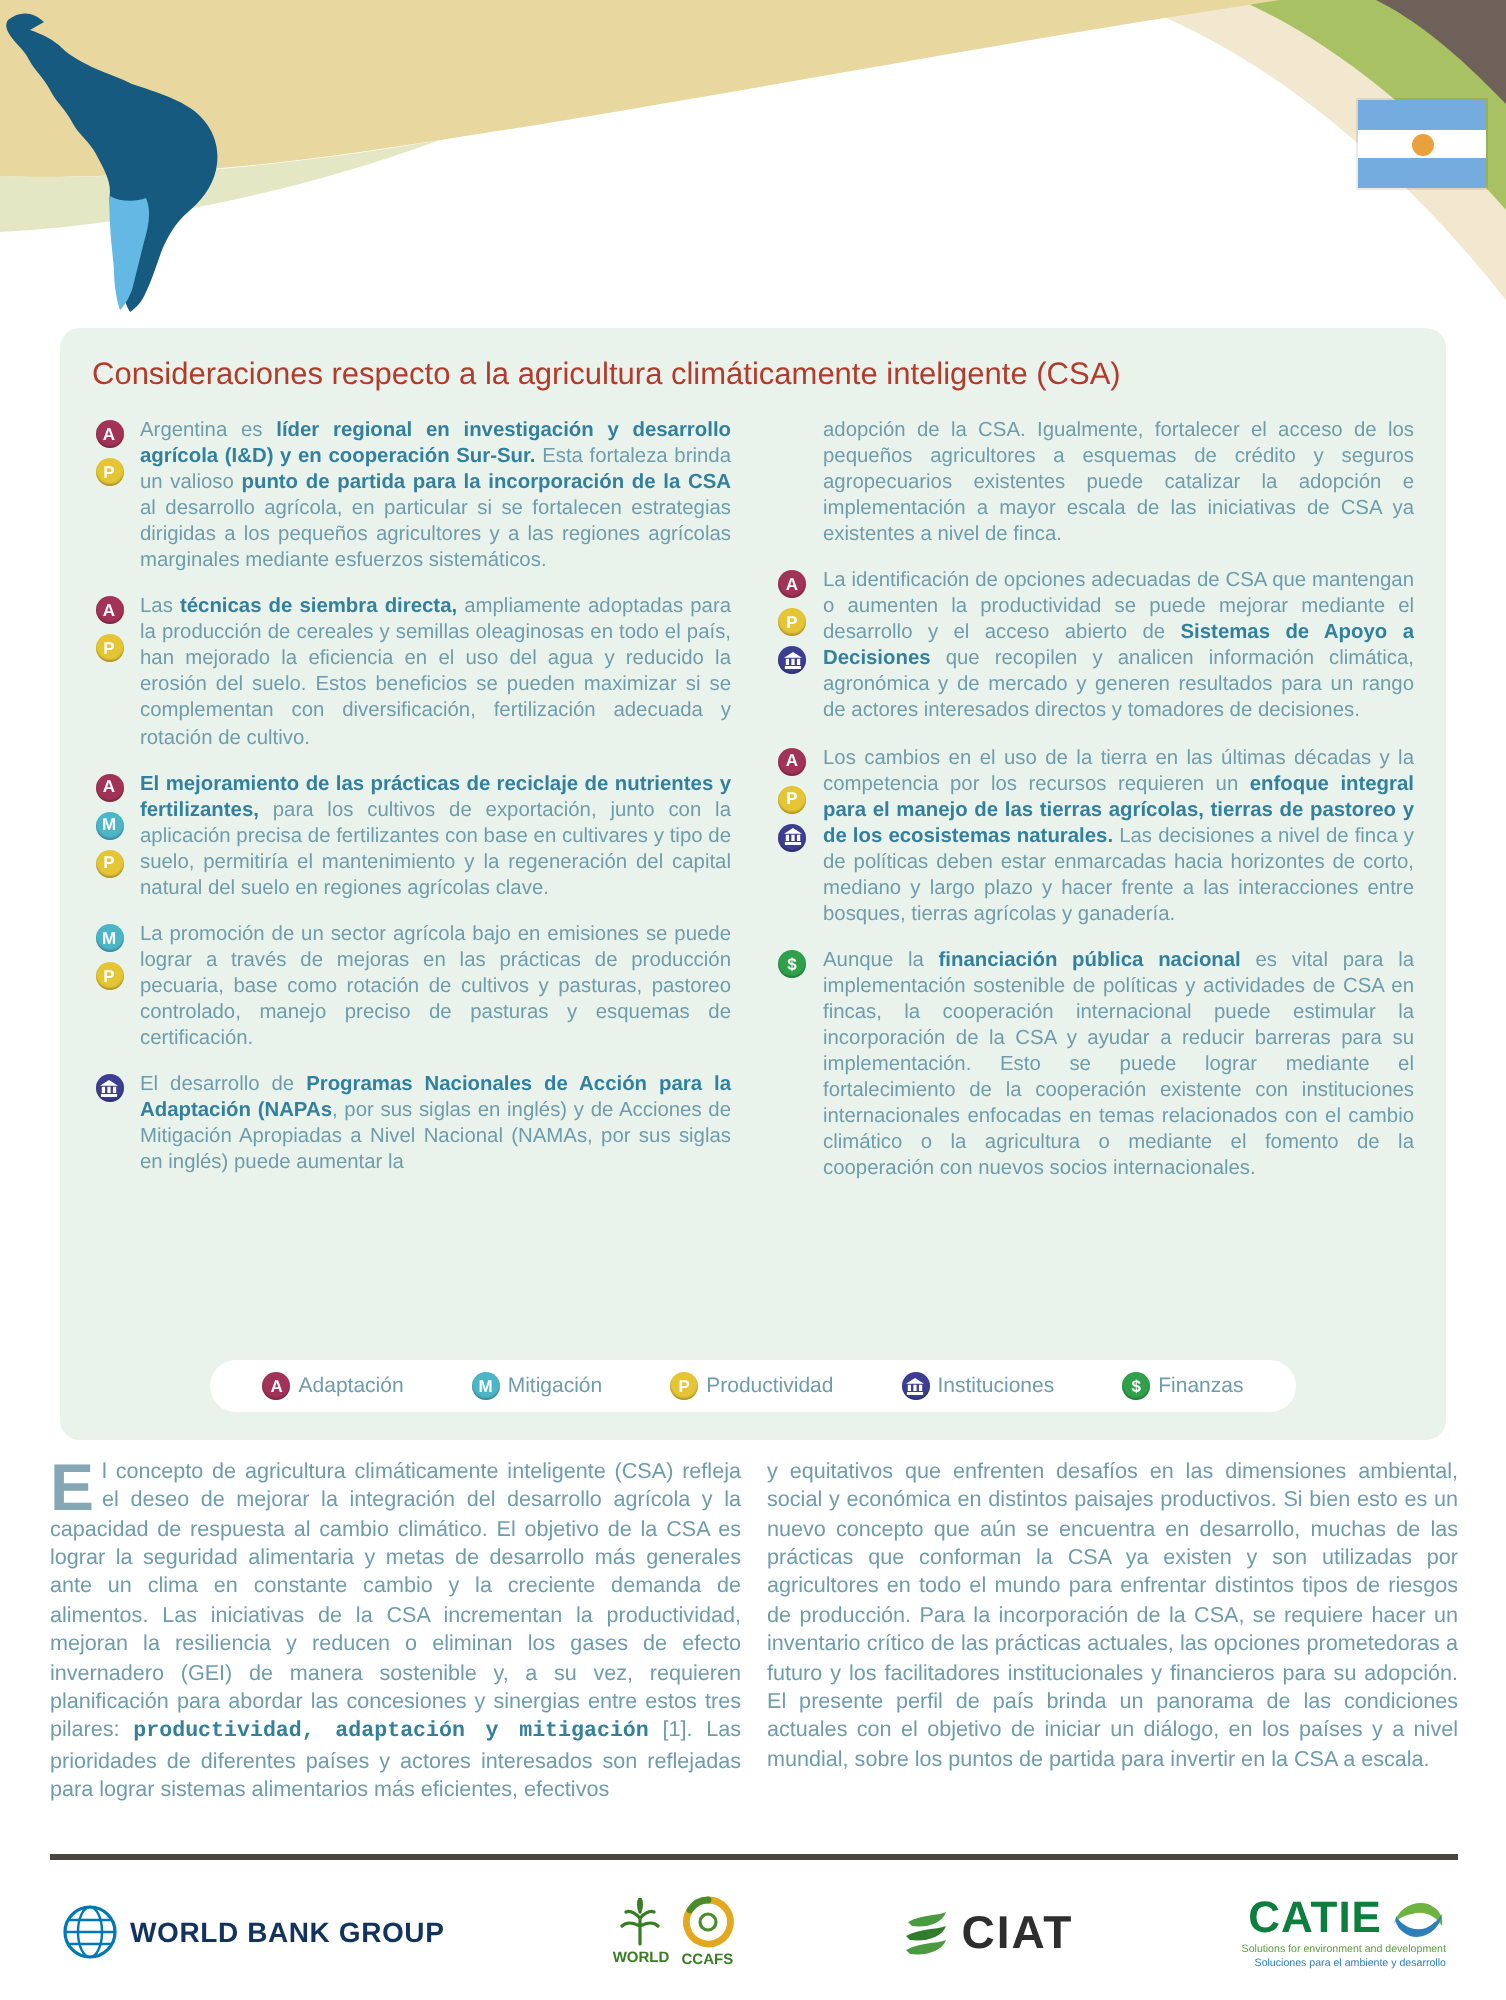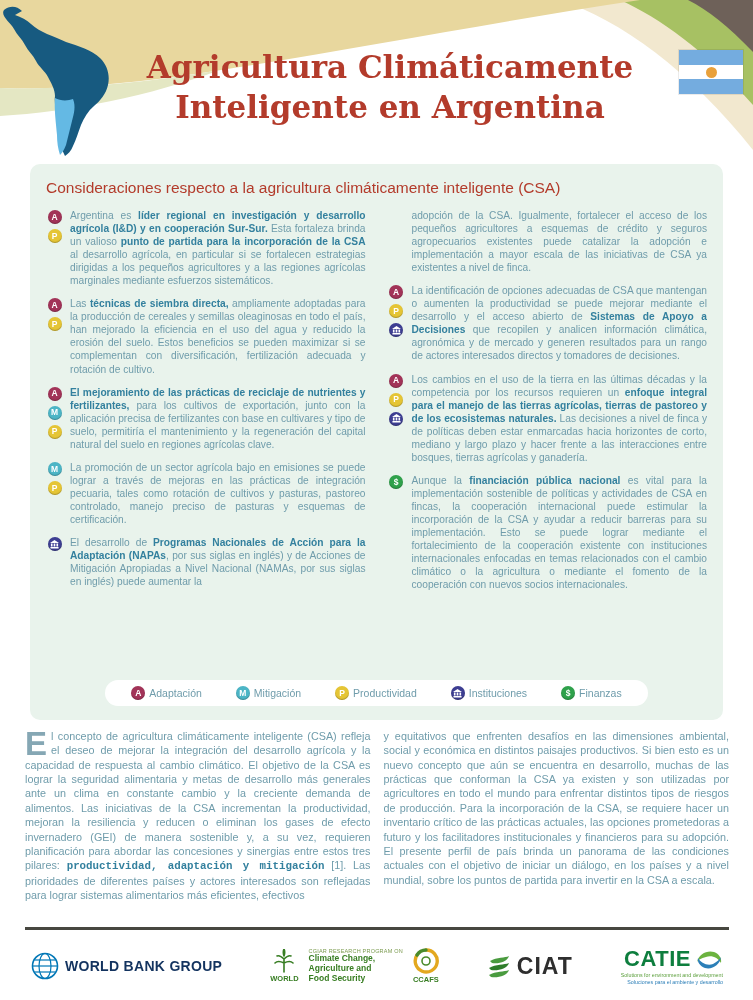--- a/index.html
+++ b/index.html
@@ -98,24 +98,20 @@
     <path d="M688,0 H753 V52 C728,26 708,10 688,0 Z" fill="#6e6159"></path>
     <path d="M0,0 H640 C480,24 320,56 180,76 C110,86 40,90 0,88 Z" fill="#e8d79e"></path>
     <path d="M0,88 C60,90 140,84 220,70 C150,96 70,112 0,116 Z" fill="#e4e7c3"></path>
   </svg>
 
   <svg class="map" width="128" height="150" viewBox="0 0 128 150">
     <path fill="#175a80" d="M2,4 C8,-1 15,0 20,5 L13,9 C19,11 25,14 29,18 C33,22 39,25 45,28 C52,31 58,33 64,36 C76,40 90,44 98,52 C106,60 108,70 106,79 C104,88 98,95 92,100 C86,105 82,112 79,119 C76,127 74,134 71,140 C69,145 66,148 63,150 C60,145 59,139 58,133 C57,126 58,119 56,112 C54,104 52,97 53,90 C53,83 49,77 46,71 C43,65 37,61 34,55 C31,49 26,45 23,39 C20,33 15,29 12,23 C9,17 -2,10 2,4 Z"></path>
     <path fill="#64b9e4" d="M53,92 C58,95 66,95 71,93 C74,100 72,108 70,115 C68,123 66,131 64,139 C62,144 60,147 58,149 C56,143 55,136 55,129 C54,117 52,103 53,92 Z"></path>
   </svg>
 
-  <div class="title">
-    <div>Agricultura Climáticamente</div>
-    <div>Inteligente en Argentina</div>
-  </div>
 
   <div class="flag">
     <div class="stripe" style="background:#74acdf"></div>
     <div class="stripe" style="background:#ffffff"></div>
     <div class="stripe" style="background:#74acdf"></div>
     <div class="sun"></div>
   </div>
 
   <div class="box">
     <div class="box-title">Consideraciones respecto a la agricultura climáticamente inteligente (CSA)</div>
@@ -141,21 +137,21 @@
               <span class="badge" style="background: rgb(76, 181, 198);">M</span>
               <span class="badge" style="background: rgb(229, 197, 53);">P</span>
             </div>
             <div class="item-text"><b>El mejoramiento de las prácticas de reciclaje de nutrientes y fertilizantes,</b><span> para los cultivos de exportación, junto con la aplicación precisa de fertilizantes con base en cultivares y tipo de suelo, permitiría el mantenimiento y la regeneración del capital natural del suelo en regiones agrícolas clave.</span></div>
           </div>
           <div class="item">
             <div class="badge-col">
               <span class="badge" style="background: rgb(76, 181, 198);">M</span>
               <span class="badge" style="background: rgb(229, 197, 53);">P</span>
             </div>
-            <div class="item-text"><span>La promoción de un sector agrícola bajo en emisiones se puede lograr a través de mejoras en las prácticas de integración pecuaria, tales como rotación de cultivos y pasturas, pastoreo controlado, manejo preciso de pasturas y esquemas de certificación.</span></div>
+            <div class="item-text"><span>La promoción de un sector agrícola bajo en emisiones se puede lograr a través de mejoras en las prácticas de producción pecuaria, base como rotación de cultivos y pasturas, pastoreo controlado, manejo preciso de pasturas y esquemas de certificación.</span></div>
           </div>
           <div class="item">
             <div class="badge-col">
               <span class="badge" style="background: rgb(61, 62, 146);">
                 <svg width="9" height="9" viewBox="0 0 10 10">
                   <path fill="#fff" d="M5 0 L10 3.2 H0 Z M1 3.8 h1.8 v3.4 H1 Z M4.1 3.8 h1.8 v3.4 H4.1 Z M7.2 3.8 H9 v3.4 H7.2 Z M0.5 7.8 h9 V9.4 h-9 Z"></path>
                 </svg>
               </span>
             </div>
             <div class="item-text"><span>El desarrollo de </span><b>Programas Nacionales de Acción para la Adaptación (NAPAs</b><span>, por sus siglas en inglés) y de Acciones de Mitigación Apropiadas a Nivel Nacional (NAMAs, por sus siglas en inglés) puede aumentar la</span></div>
@@ -249,26 +245,20 @@
       <span class="wbg-text">WORLD BANK GROUP</span>
     </div>
 
     <div class="logo">
       <div class="cgiar-col">
         <svg width="22" height="24" viewBox="0 0 22 24">
           <path d="M11,23 V10 M11,14 C7,12 4,12 2,14 M11,14 C15,12 18,12 20,14 M11,10 C8,7 6,6 4,7 M11,10 C14,7 16,6 18,7 M11,7 C10,4 10,2 11,0 C12,2 12,4 11,7" fill="none" stroke="#377d22" stroke-width="1.6" stroke-linecap="round"></path>
         </svg>
         <span class="cgiar-label">WORLD</span>
       </div>
-      <div class="ccafs-prog">
-        <span class="tiny">CGIAR RESEARCH PROGRAM ON</span>
-        <span class="line">Climate Change,</span>
-        <span class="line">Agriculture and</span>
-        <span class="line">Food Security</span>
-      </div>
       <div class="cgiar-col">
         <svg width="26" height="26" viewBox="0 0 26 26">
           <path d="M13,2 A11,11 0 1,1 4,7" fill="none" stroke="#e3a81f" stroke-width="3.4" stroke-linecap="round"></path>
           <path d="M4,7 A11,11 0 0,1 13,2" fill="none" stroke="#4a8b2c" stroke-width="3.4" stroke-linecap="round"></path>
           <circle cx="13" cy="13" r="4" fill="none" stroke="#4a8b2c" stroke-width="1.6"></circle>
         </svg>
         <span class="ccafs-label">CCAFS</span>
       </div>
     </div>
 

